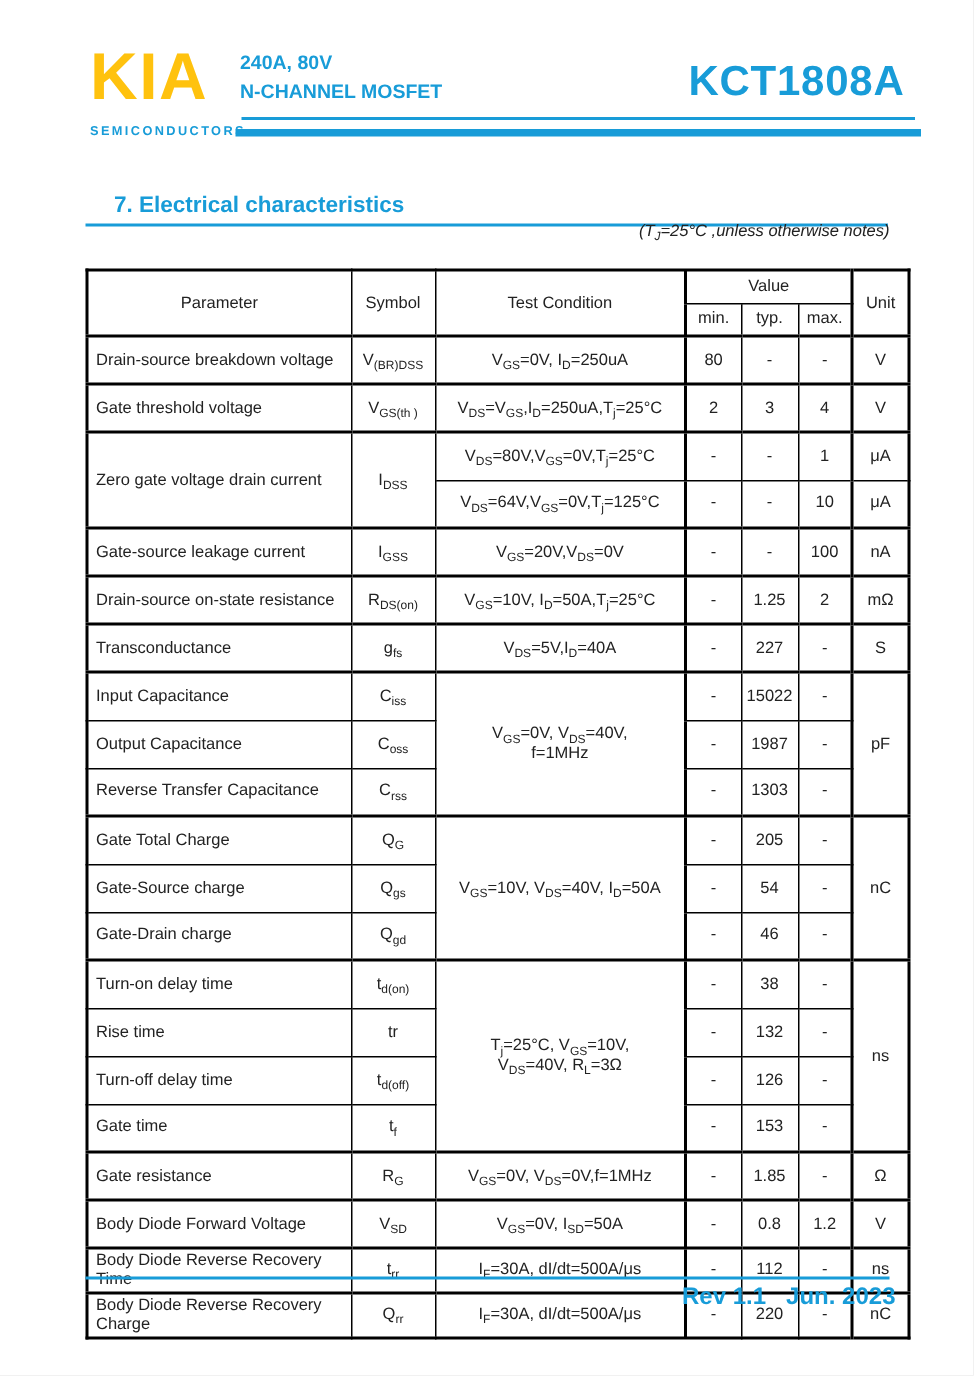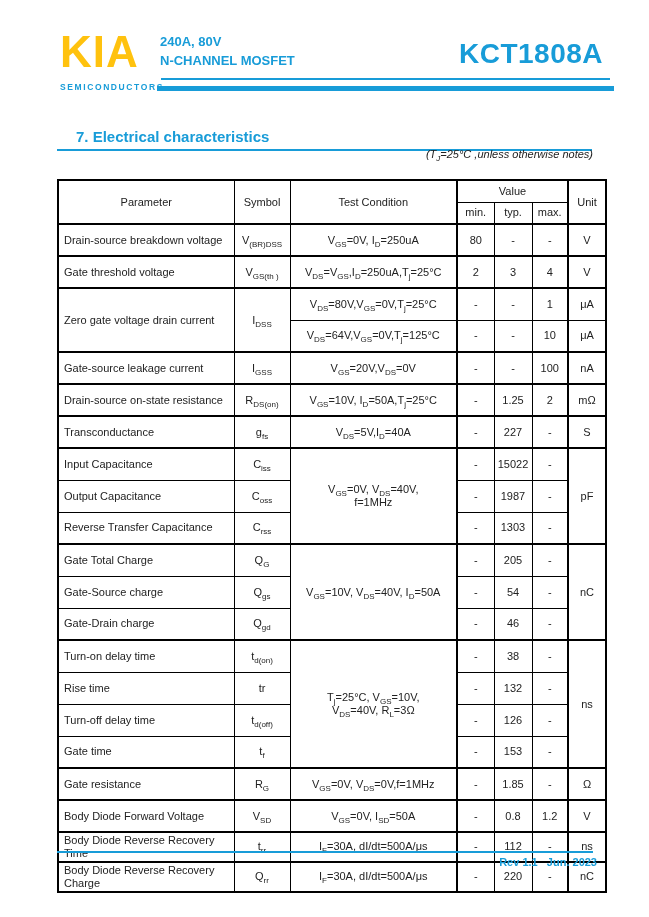--- a/index.html
+++ b/index.html
@@ -41,21 +41,21 @@
   .char-table tbody tr { height:32px; }
   .char-table tbody tr.tall { height:28px; }
   .char-table td.l { text-align:left; padding-left:5px; }
   .char-table tr.g td, .char-table tr.g th { border-top-width:2px; }
   .char-table th.b, .char-table td.b { border-left-width:2px; }
   .char-table sub { font-size:8px; line-height:0; }
   
   .footer-rule { position:absolute; left:57px; top:851px; width:536px; height:2px; background:var(--accent); }
   .page-num { position:absolute; left:57px; top:856px; width:536px; text-align:center;
           font-size:11px; font-weight:bold; color:var(--accent); }
-  .revision { position:absolute; right:52px; top:856px; font-size:11px; font-weight:bold;
+  .revision { position:absolute; right:52px; top:856px; font-size:16px; font-weight:bold;
           color:var(--accent); white-space:pre; }
 </style>
 </head>
 <body>
 
 <div class="page">
 
   <div class="logo">KIA</div>
   <div class="logo-sub">SEMICONDUCTORS</div>
   <div class="rating">240A, 80V</div>

